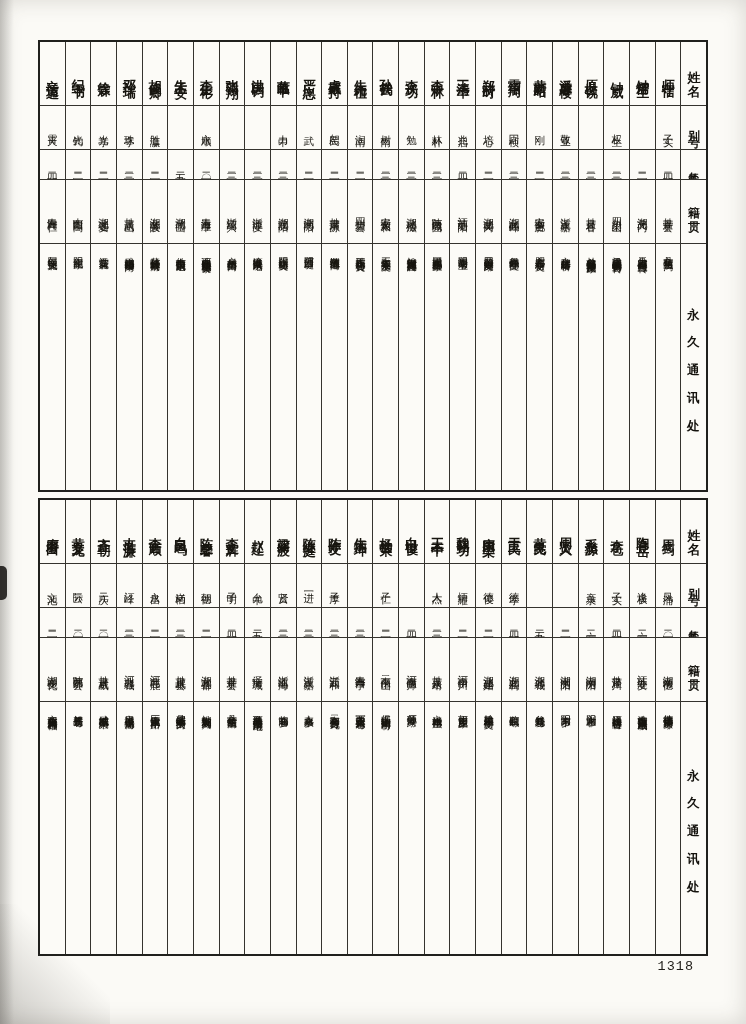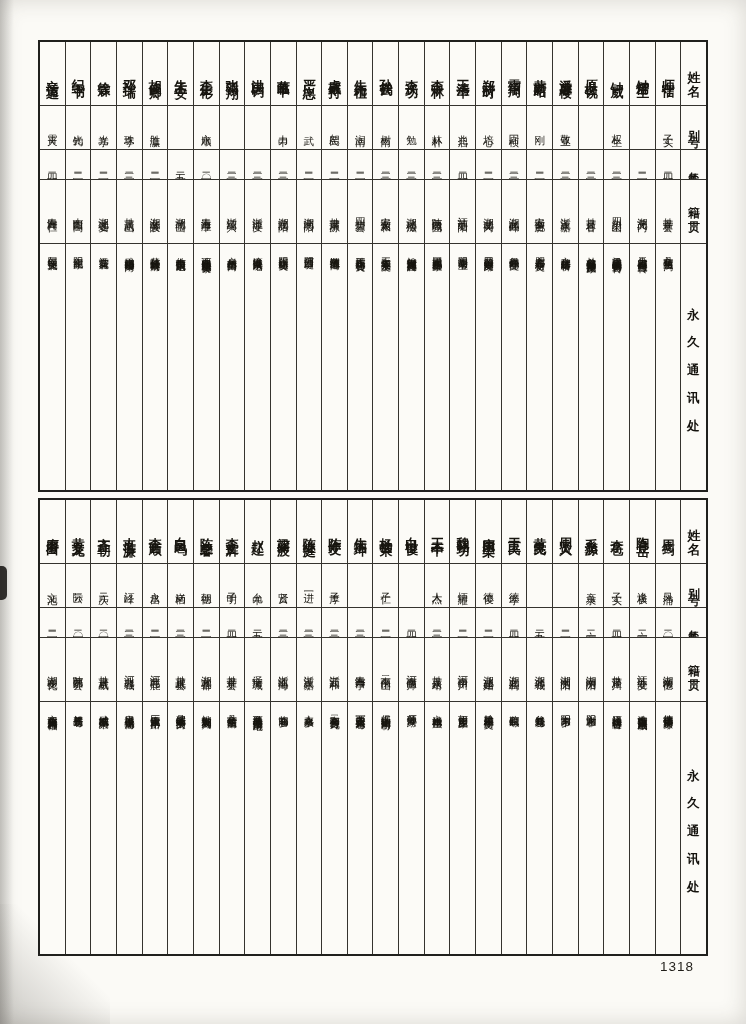--- a/index.html
+++ b/index.html
@@ -46,21 +46,21 @@
     max-height:calc(100% - 8px);white-space:normal;line-height:1.15;}
 
   .hv{font-weight:700;color:#14120d;}
   .hv-name   {font-size:13px;letter-spacing:13px;}
   .hv-alias  {font-size:12px;letter-spacing:8px;}
   .hv-age    {font-size:10.5px;letter-spacing:1px;}
   .hv-native {font-size:12px;letter-spacing:15px;}
   .hv-address{font-size:12.5px;letter-spacing:28px;}
 
   .pageno{position:absolute;right:52px;bottom:50px;
-    font-family:Liberation Sans, sans-serif;font-size:13.5px;letter-spacing:1px;color:#201e19;}
+    font-family:Liberation Mono, monospace;font-size:13.5px;letter-spacing:1px;color:#201e19;}
 </style>
 </head>
 <body>
 
 <div class="sheet">
   <div class="edge-shade"></div>
   <div class="corner-shade"></div>
   <div class="smudge"></div>
 
   <div class="reg-table" id="table-top">

